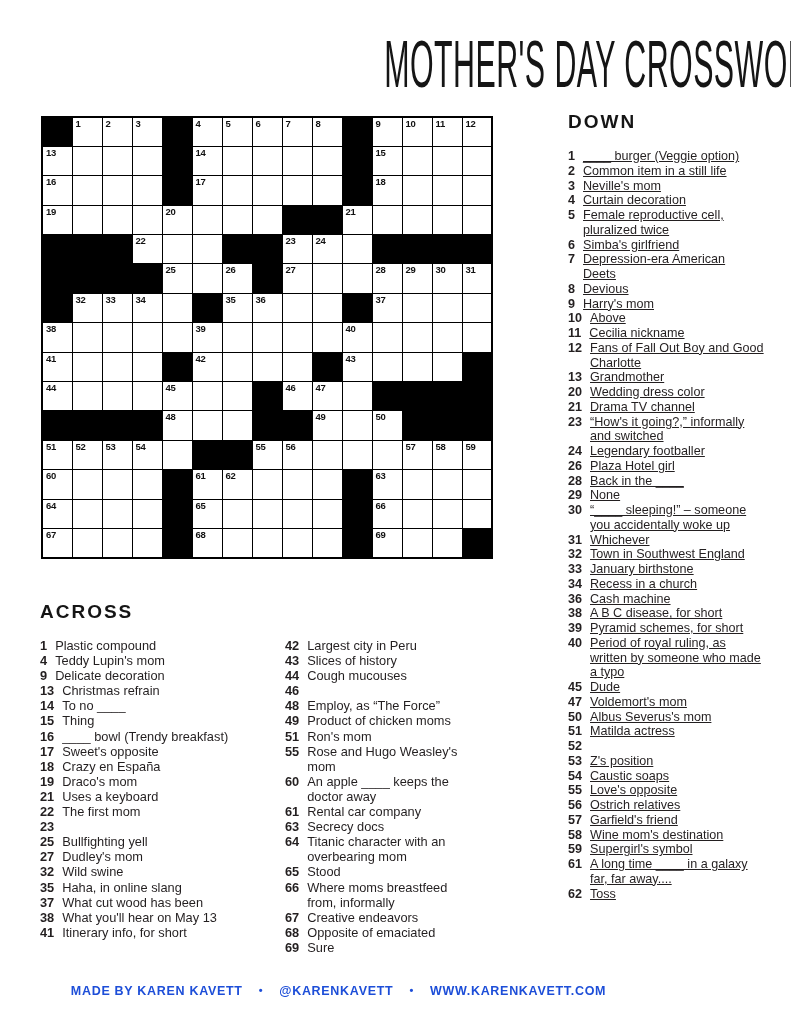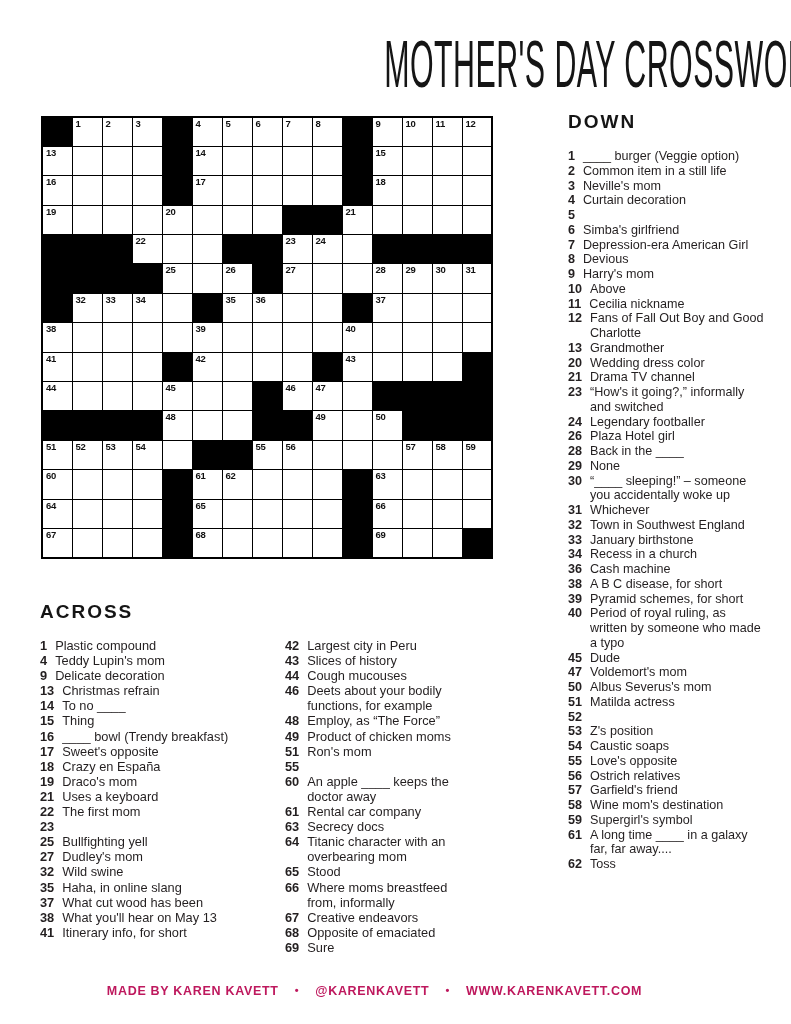--- a/index.html
+++ b/index.html
@@ -35,35 +35,35 @@
   .panel-heading {
     font-size:19px; font-weight:700; color:#151515; letter-spacing:2px;
   }
   .clue { display:flex; align-items:flex-start; }
   .clue .num { font-weight:700; margin-right:8px; white-space:nowrap; }
   .clue .txt { display:inline-block; }
 
   .down-panel { position:absolute; left:534px; top:111px; width:254px;margin-left:34px; }
   .down-panel .clues { margin-top:16px; }
   .down-panel .clue { font-size:12.6px; line-height:14.75px; }
-  .down-panel .clue .txt { max-width:176px; }
+  .down-panel .clue .txt { max-width:176px;text-decoration:underline; }
 
   .across-heading { position:absolute; left:40px; top:601px; }
   .across-cols { position:absolute; left:40px; top:638px; display:flex; }
   .across-col { display:block; }
   .across-col.c1 { width:245px; }
   .across-col.c2 { width:245px; }
   .across-col .clue { font-size:12.8px; line-height:15.1px; }
   .across-col.c1 .clue .txt { max-width:177px; }
   .across-col.c2 .clue .txt { max-width:170px; }
 
   
   .footer {
     position:absolute; left:0; top:984px; width:677px; text-align:center;
-    font-size:12.5px; font-weight:700; color:#be185d; letter-spacing:0.7px;margin-left:36px;
+    font-size:12.5px; font-weight:700; color:#1d4ed8; letter-spacing:0.7px;
   }
   .footer .sep { display:inline-block; margin:0 16px; font-size:11px; vertical-align:1px; }
 </style>
 </head>
 <body>
 
 <div class="title-wrap">
   <span class="title-text">MOTHER'S DAY CROSSWORD PUZZLE 2018</span>
 </div>
 
@@ -479,28 +479,29 @@
       <div class="clue">
         <span class="num">3</span>
         <span class="txt">Neville's mom</span>
       </div>
       <div class="clue">
         <span class="num">4</span>
         <span class="txt">Curtain decoration</span>
       </div>
       <div class="clue">
         <span class="num">5</span>
+        <span class="txt">Female reproductive cell, pluralized twice</span>
       </div>
       <div class="clue">
         <span class="num">6</span>
         <span class="txt">Simba's girlfriend</span>
       </div>
       <div class="clue">
         <span class="num">7</span>
-        <span class="txt">Depression-era American Girl</span>
+        <span class="txt">Depression-era American Deets</span>
       </div>
       <div class="clue">
         <span class="num">8</span>
         <span class="txt">Devious</span>
       </div>
       <div class="clue">
         <span class="num">9</span>
         <span class="txt">Harry's mom</span>
       </div>
       <div class="clue">
@@ -733,36 +734,36 @@
       <div class="clue">
         <span class="num">43</span>
         <span class="txt">Slices of history</span>
       </div>
       <div class="clue">
         <span class="num">44</span>
         <span class="txt">Cough mucouses</span>
       </div>
       <div class="clue">
         <span class="num">46</span>
-        <span class="txt">Deets about your bodily functions, for example</span>
       </div>
       <div class="clue">
         <span class="num">48</span>
         <span class="txt">Employ, as “The Force”</span>
       </div>
       <div class="clue">
         <span class="num">49</span>
         <span class="txt">Product of chicken moms</span>
       </div>
       <div class="clue">
         <span class="num">51</span>
         <span class="txt">Ron's mom</span>
       </div>
       <div class="clue">
         <span class="num">55</span>
+        <span class="txt">Rose and Hugo Weasley's mom</span>
       </div>
       <div class="clue">
         <span class="num">60</span>
         <span class="txt">An apple ____ keeps the doctor away</span>
       </div>
       <div class="clue">
         <span class="num">61</span>
         <span class="txt">Rental car company</span>
       </div>
       <div class="clue">

